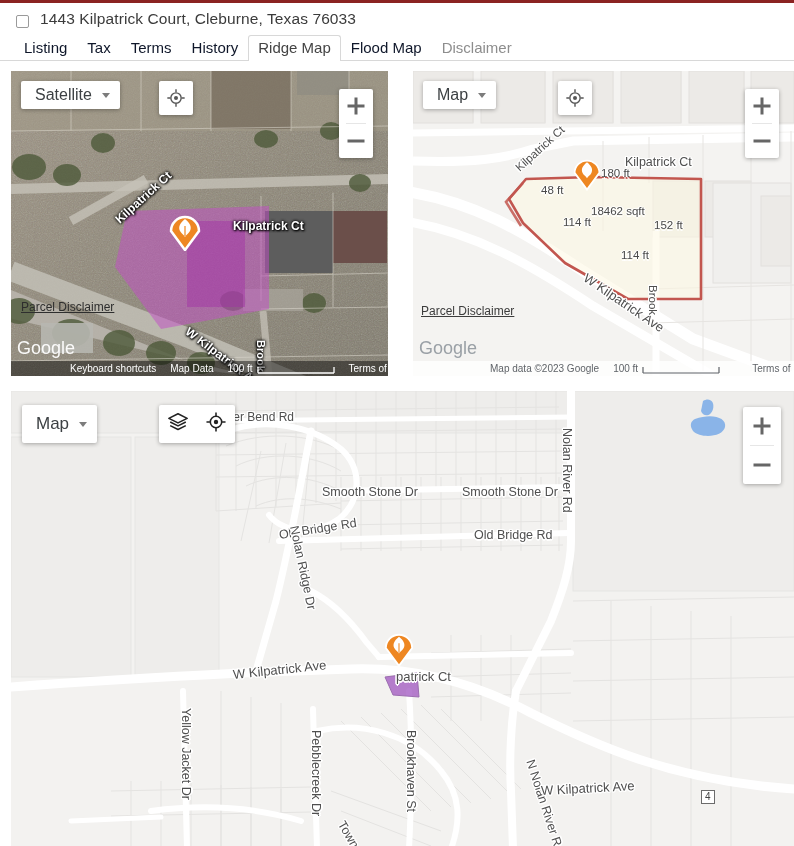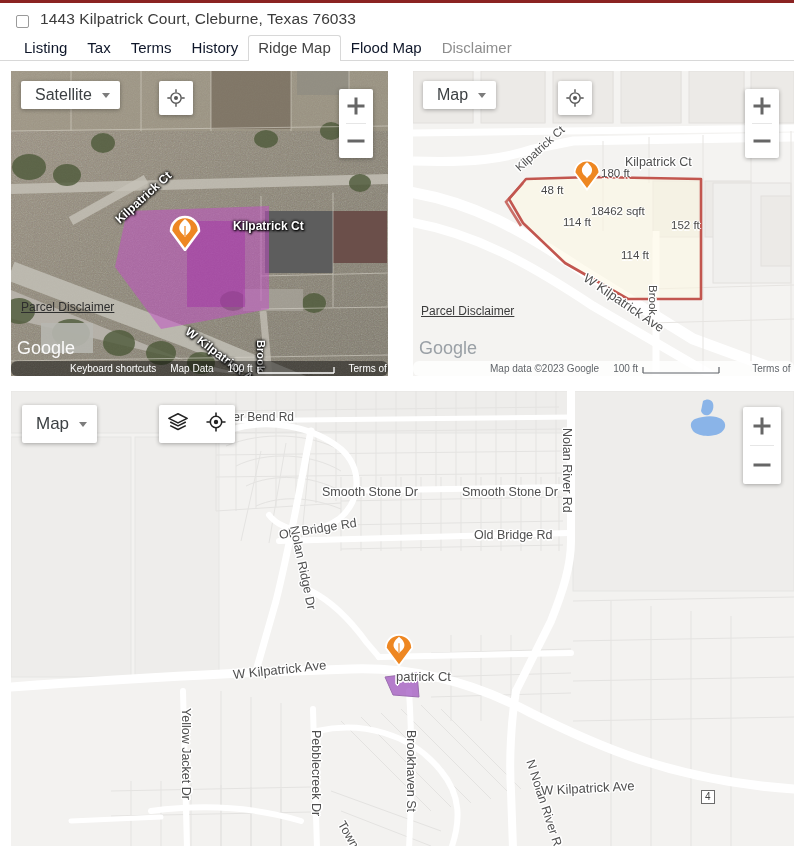--- a/index.html
+++ b/index.html
@@ -124,21 +124,20 @@
   }
   .disclaimer.on-sat { color:#2b2b2b; }
 
   
   .attrib {
     position: absolute; left: 0; right: 0; bottom: 0;
     height: 15px;
     display: flex; align-items: center;
     font-size: 10px;
     white-space: nowrap;
-    border-radius: 6px;
   }
   .attrib .seg { padding: 0 7px; }
   .attrib .sep { width:1px; height: 10px; }
   .attrib.dark { color: #fff; background: rgba(0,0,0,.45); }
   .attrib.dark .sep { background: rgba(255,255,255,.5); }
   .attrib.light { color: #5f6368; background: rgba(255,255,255,.78); }
   .scalebar { display: inline-block; position: relative; width: 78px; height: 8px; margin-left: 4px; }
 
   .gwm { position:absolute; bottom: 13px; left: 6px; }
 
@@ -355,21 +354,21 @@
         <path d="M238 218 L381 214 M238 252 L381 248"></path>
       </g>
 
       <path d="M113 108 L96 128 L110 152 L152 192 L215 228 L288 228 L288 108 L180 106 Z" fill="#fdf7e2" fill-opacity=".55" stroke="#c2564f" stroke-width="2.6" stroke-linejoin="round"></path>
       <path d="M110 112 L93 131 L108 155" fill="none" stroke="#c2564f" stroke-width="2.6" opacity=".85"></path>
     </svg>
 
     <div class="meas" style="left:128px;top:113px;">48 ft</div>
     <div class="meas" style="left:188px;top:96px;">180 ft</div>
     <div class="meas" style="left:178px;top:134px;">18462 sqft</div>
-    <div class="meas" style="left:258px;top:148px;">152 ft</div>
+    <div class="meas" style="left:241px;top:148px;">152 ft</div>
     <div class="meas" style="left:150px;top:145px;">114 ft</div>
     <div class="meas" style="left:208px;top:178px;">114 ft</div>
 
     <div class="lbl halo" style="left:104px;top:92px;transform:rotate(-42deg);transform-origin:left center;">Kilpatrick Ct</div>
     <div class="lbl halo" style="left:212px;top:84px;font-size:12.5px;">Kilpatrick Ct</div>
     <div class="lbl halo" style="left:172px;top:198px;transform:rotate(34deg);transform-origin:left center;font-size:13px;">W Kilpatrick Ave</div>
     <div class="lbl halo" style="left:240px;top:208px;transform:rotate(90deg);transform-origin:left center;">Brook</div>
 
     <div class="marker" style="left:159px;top:82px;width:30px;height:38px;">
       <svg viewBox="0 0 34 42" width="30" height="38">

